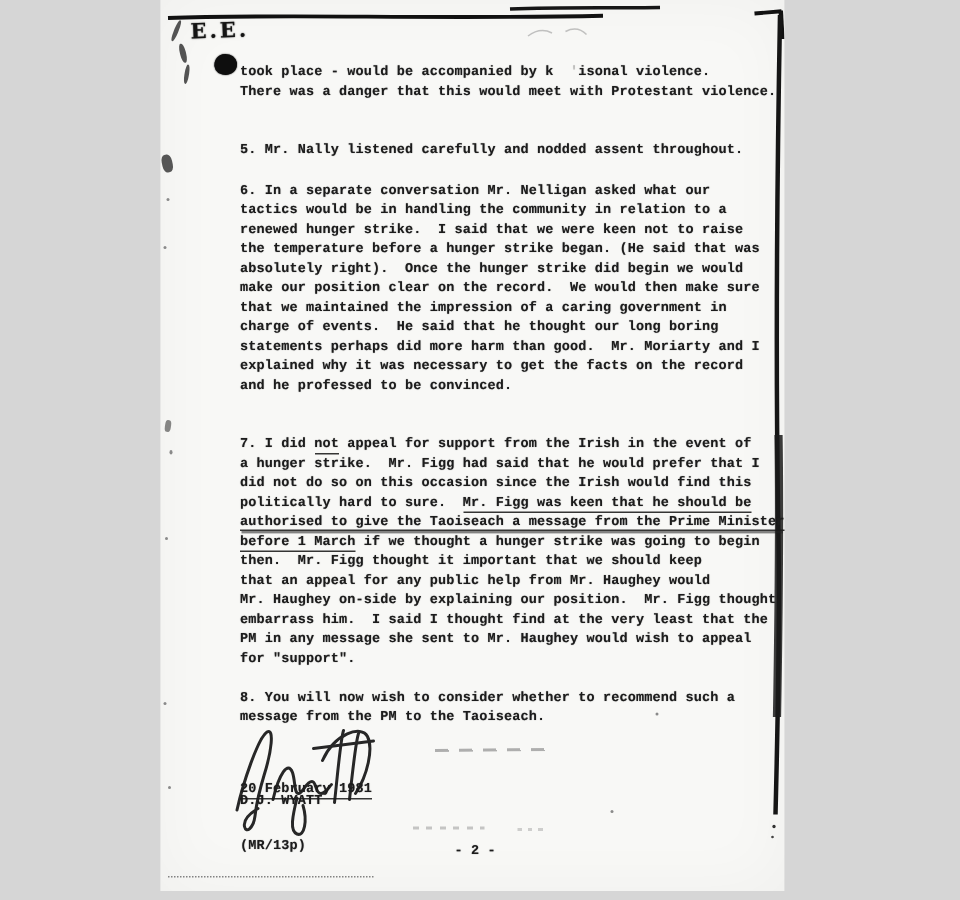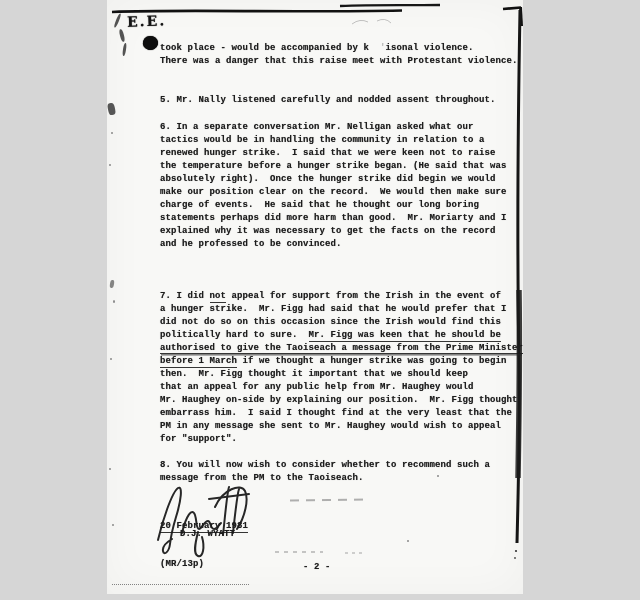--- a/index.html
+++ b/index.html
@@ -57,21 +57,21 @@
     position:absolute; left:5px; top:584px; width:137px; height:0;
     border-top:1.6px dotted #6f6f6f; opacity:0.85;
   }
   .footer-line{
     position:absolute; left:53px;
     font-family:"Liberation Mono","DejaVu Sans Mono",monospace;
     font-size:9px; font-weight:700; letter-spacing:0.1px;
     color:#1c1c1c; text-shadow:0 0 0.7px rgba(40,40,40,0.6);
     height:13px; line-height:13px; white-space:pre;
   }
-  #f-name{top:528px;margin-left:20px;}
+  #f-name{top:528px;}
   #f-date{top:520px;}
   #f-date span{border-bottom:1.4px solid rgba(25,25,25,0.88); padding-bottom:0.5px;}
   #f-ref{top:558px;}
   #f-page{left:196px; top:561px;}
   #p-intro{top:42px;} #p-item5{top:94px;} #p-item6{top:121px;}
   #p-item7{top:290px;} #p-item8{top:459px;}
   .border-art,.sig-art{position:absolute; pointer-events:none;}
   .border-art{left:0; top:0;}
   .sig-art{left:45px; top:476px;}
 </style>
@@ -106,32 +106,33 @@
     <div class="speck" style="left:2px; top:164px; width:2px; height:2px;"></div>
     <div class="speck" style="left:6px; top:300px; width:2px; height:3px;"></div>
     <div class="speck" style="left:3px; top:358px; width:2px; height:2px;"></div>
     <div class="speck" style="left:2px; top:468px; width:2px; height:2px;"></div>
     <div class="speck" style="left:5px; top:524px; width:2px; height:2px;"></div>
     <div class="speck" style="left:330px; top:475px; width:2px; height:2px;"></div>
     <div class="speck" style="left:300px; top:540px; width:2px; height:2px;"></div>
 
     <div class="para" id="p-intro">
         <div class="line"><span>took place - would be accompanied by k</span><span class="f">  '</span><span>isonal violence.</span></div>
-        <div class="line"><span>There was a danger that this raise meet with Protestant violence.</span></div>
+        <div class="line"><span>There was a danger that this would meet with Protestant violence.</span></div>
       </div>
     <div class="para" id="p-item5">
         <div class="line"><span>5. Mr. Nally listened carefully and nodded assent throughout.</span></div>
       </div>
     <div class="para" id="p-item6">
         <div class="line"><span>6. In a separate conversation Mr. Nelligan asked what our</span></div>
         <div class="line"><span>tactics would be in handling the community in relation to a</span></div>
         <div class="line"><span>renewed hunger strike.  I said that we were keen not to raise</span></div>
         <div class="line"><span>the temperature before a hunger strike began. (He said that was</span></div>
         <div class="line"><span>absolutely right).  Once the hunger strike did begin we would</span></div>
         <div class="line"><span>make our position clear on the record.  We would then make sure</span></div>
+        <div class="line"><span>that we maintained the impression of a caring government in</span></div>
         <div class="line"><span>charge of events.  He said that he thought our long boring</span></div>
         <div class="line"><span>statements perhaps did more harm than good.  Mr. Moriarty and I</span></div>
         <div class="line"><span>explained why it was necessary to get the facts on the record</span></div>
         <div class="line"><span>and he professed to be convinced.</span></div>
       </div>
     <div class="para" id="p-item7">
         <div class="line"><span>7. I did </span><span class="u">not</span><span> appeal for support from the Irish in the event of</span></div>
         <div class="line"><span>a hunger strike.  Mr. Figg had said that he would prefer that I</span></div>
         <div class="line"><span>did not do so on this occasion since the Irish would find this</span></div>
         <div class="line"><span>politically hard to sure.  </span><span class="u">Mr. Figg was keen that he should be</span></div>

